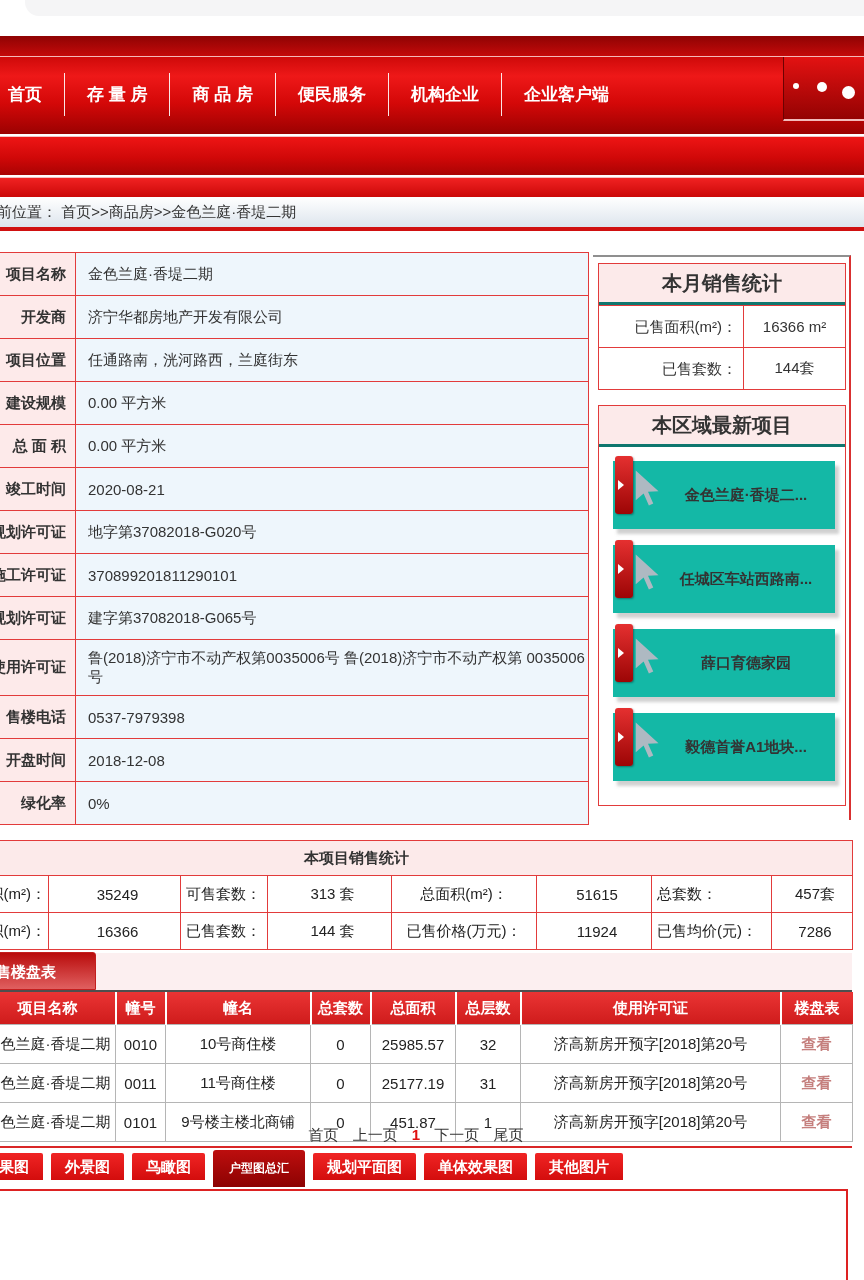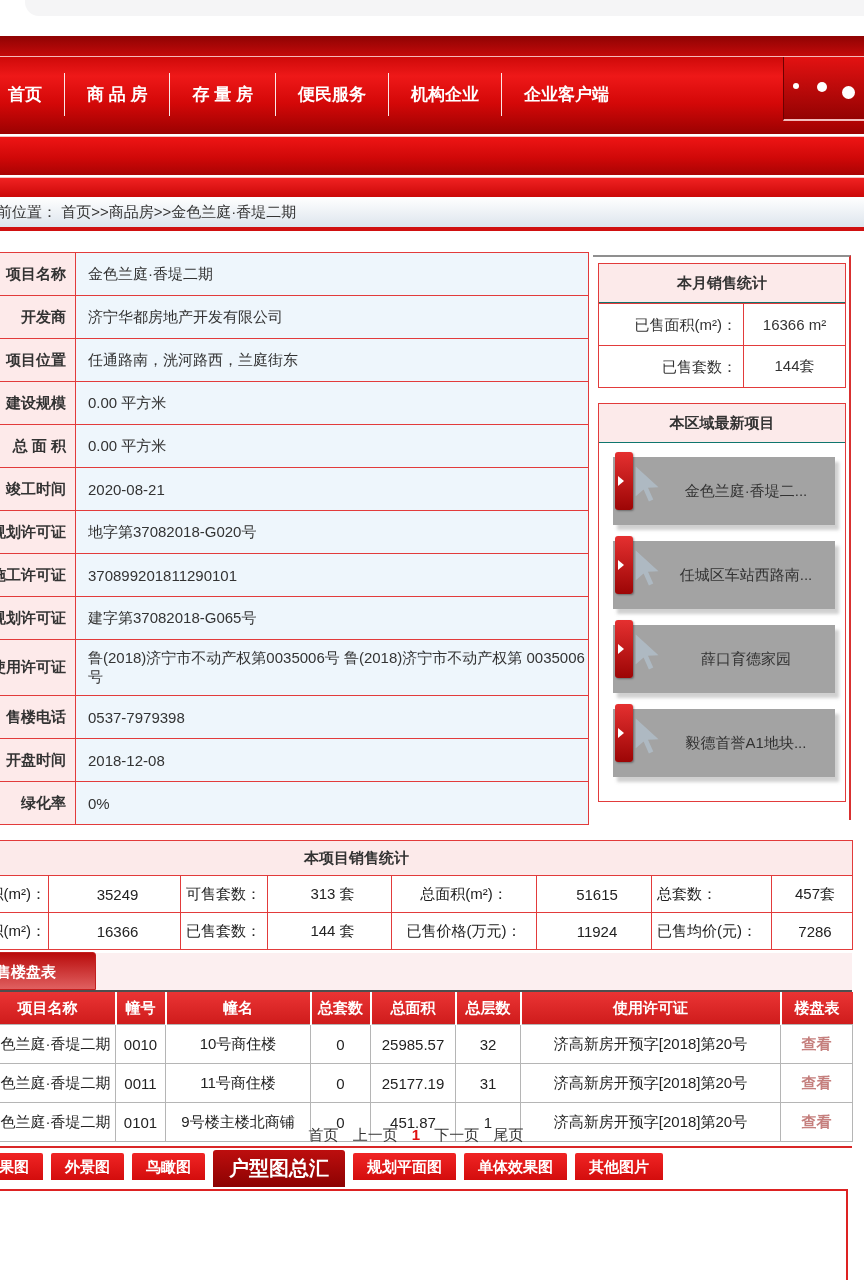--- a/index.html
+++ b/index.html
@@ -39,30 +39,30 @@
   .detail-table th{width:84px;background:#fdeaea;text-align:right;padding-right:9px;color:#333;font-weight:bold;}
   .detail-table td{background:#eef6fc;padding-left:12px;color:#333;text-align:left;}
   .detail-table tr{height:43px;}
   .detail-table tr.tall{height:56px;}
 
   
   .sidebar{position:absolute;left:593px;top:255px;width:256px;height:563px;
     border-top:2px solid #8f8f8f;border-right:2px solid #d93030;}
   .side-box{border:1px solid #e23b3b;background:#fff;margin:6px 3px 0 5px;}
   .side-box .box-title{height:38px;line-height:38px;text-align:center;background:#fceaea;
-    font-size:15px;font-weight:bold;color:#333;border-bottom:1px solid #0f766e;}
+    font-size:20px;font-weight:bold;color:#333;border-bottom:3px solid #0f766e;}
   .stat-row{display:flex;height:41px;border-top:1px solid #e23b3b;align-items:center;}
   .stat-row:first-of-type{border-top:none;}
   .stat-label{flex:0 0 138px;text-align:right;padding-right:6px;font-size:15px;border-right:1px solid #e23b3b;line-height:41px;height:41px;}
   .stat-value{flex:1;text-align:center;font-size:15px;}
 
   .region-box{margin-top:15px;padding-bottom:8px;}
-  .region-item{position:relative;height:68px;margin:14px 10px 16px 14px;background:#a3a3a3;
+  .region-item{position:relative;height:68px;margin:14px 10px 16px 14px;background:#14b8a6;
     box-shadow:4px 5px 3px rgba(120,120,120,.35);display:flex;align-items:center;justify-content:center;
-    font-size:15px;color:#333;cursor:pointer;}
+    font-size:15px;color:#333;cursor:pointer;font-weight:bold;}
   .ribbon{position:absolute;left:2px;top:-5px;width:18px;height:58px;border-radius:3px;
     background:linear-gradient(180deg,#e53030,#9c0505);box-shadow:1px 1px 2px rgba(0,0,0,.35);}
   .ribbon:after{content:"";position:absolute;left:3px;top:24px;border-top:5px solid transparent;
     border-bottom:5px solid transparent;border-left:6px solid #fff;}
   .cursor-icon{position:absolute;left:14px;top:4px;width:42px;height:46px;}
   .region-label{padding-left:44px;white-space:nowrap;}
 
   
   .pstats-table{position:absolute;left:-140px;top:840px;width:992px;table-layout:fixed;}
   .pstats-table td{border:1px solid #e23b3b;font-size:15px;height:34px;background:#fff;color:#222;}
@@ -88,41 +88,41 @@
 
   .pagination{position:absolute;left:-20px;top:1126px;width:872px;text-align:center;font-size:15px;color:#333;}
   .pagination span{margin:0 5px;cursor:pointer;}
   .pagination .current{color:#e01010;font-weight:bold;cursor:default;}
   .presale-bottom-line{position:absolute;left:-20px;top:1146px;width:872px;height:2px;background:#d92626;}
 
   
   .bottom-tabs{position:absolute;left:-30px;top:1150px;display:flex;align-items:flex-end;gap:8px;z-index:2;}
   .btab{height:27px;line-height:27px;padding:0 14px;background:linear-gradient(180deg,#f02424,#d30d0d);
     color:#fff;font-weight:bold;font-size:15px;white-space:nowrap;margin-bottom:7px;cursor:pointer;border-radius:2px 2px 0 0;}
-  .btab.active{height:37px;line-height:37px;padding:0 16px;font-size:20px;margin-bottom:0;
+  .btab.active{height:37px;line-height:37px;padding:0 16px;font-size:12px;margin-bottom:0;
     background:linear-gradient(180deg,#bd0e0e,#8c0202);border-radius:3px 3px 0 0;}
 
   .content-box{position:absolute;left:-20px;top:1189px;width:868px;height:120px;
     border:2px solid #dd2222;background:#fff;box-sizing:border-box;}
 </style>
 </head>
 <body>
 
 <div id="screen">
 
   <div class="top-rounded"></div>
   <div class="band band-dark"></div>
   <div class="band nav-band"></div>
   <div class="band band2"></div>
   <div class="band band3"></div>
 
   <div class="nav">
     <div class="nav-item">首页</div>
+    <div class="nav-item">存 量 房</div>
     <div class="nav-item">商 品 房</div>
-    <div class="nav-item">存 量 房</div>
     <div class="nav-item">便民服务</div>
     <div class="nav-item">机构企业</div>
     <div class="nav-item">企业客户端</div>
   </div>
 
   <div class="dots-panel">
     <span class="dot d1"></span>
     <span class="dot d2"></span>
     <span class="dot d3"></span>
   </div>

